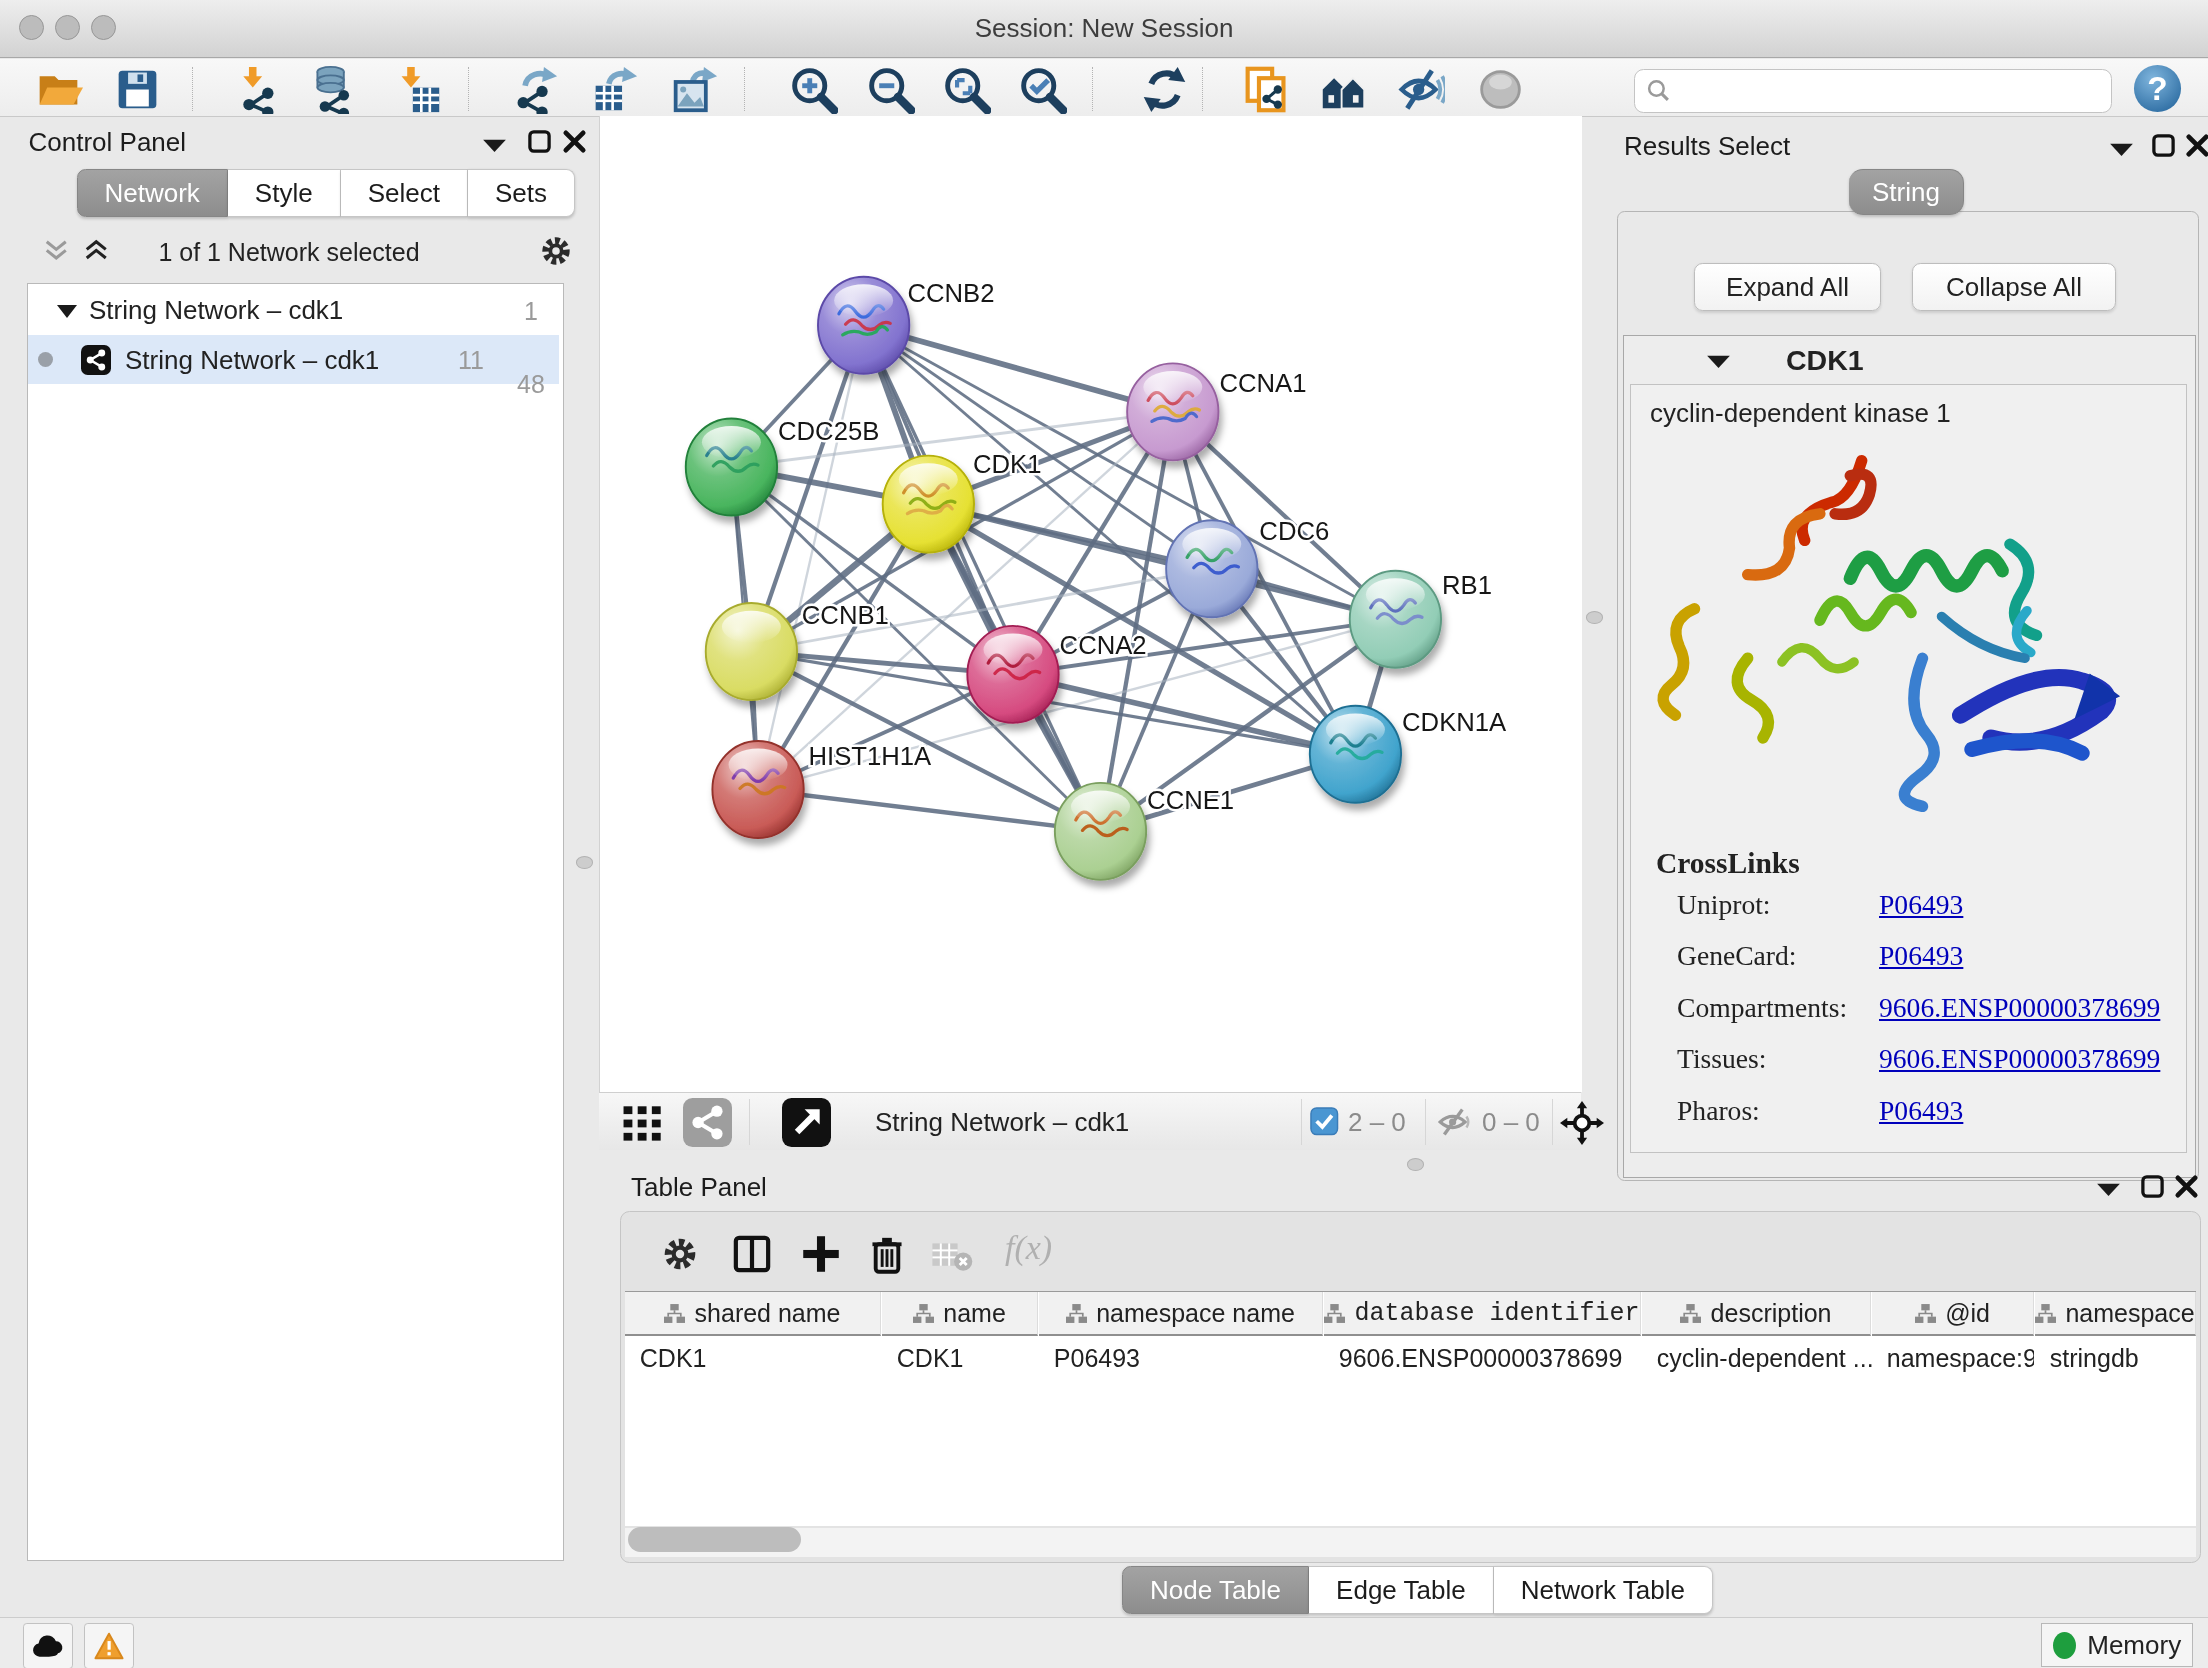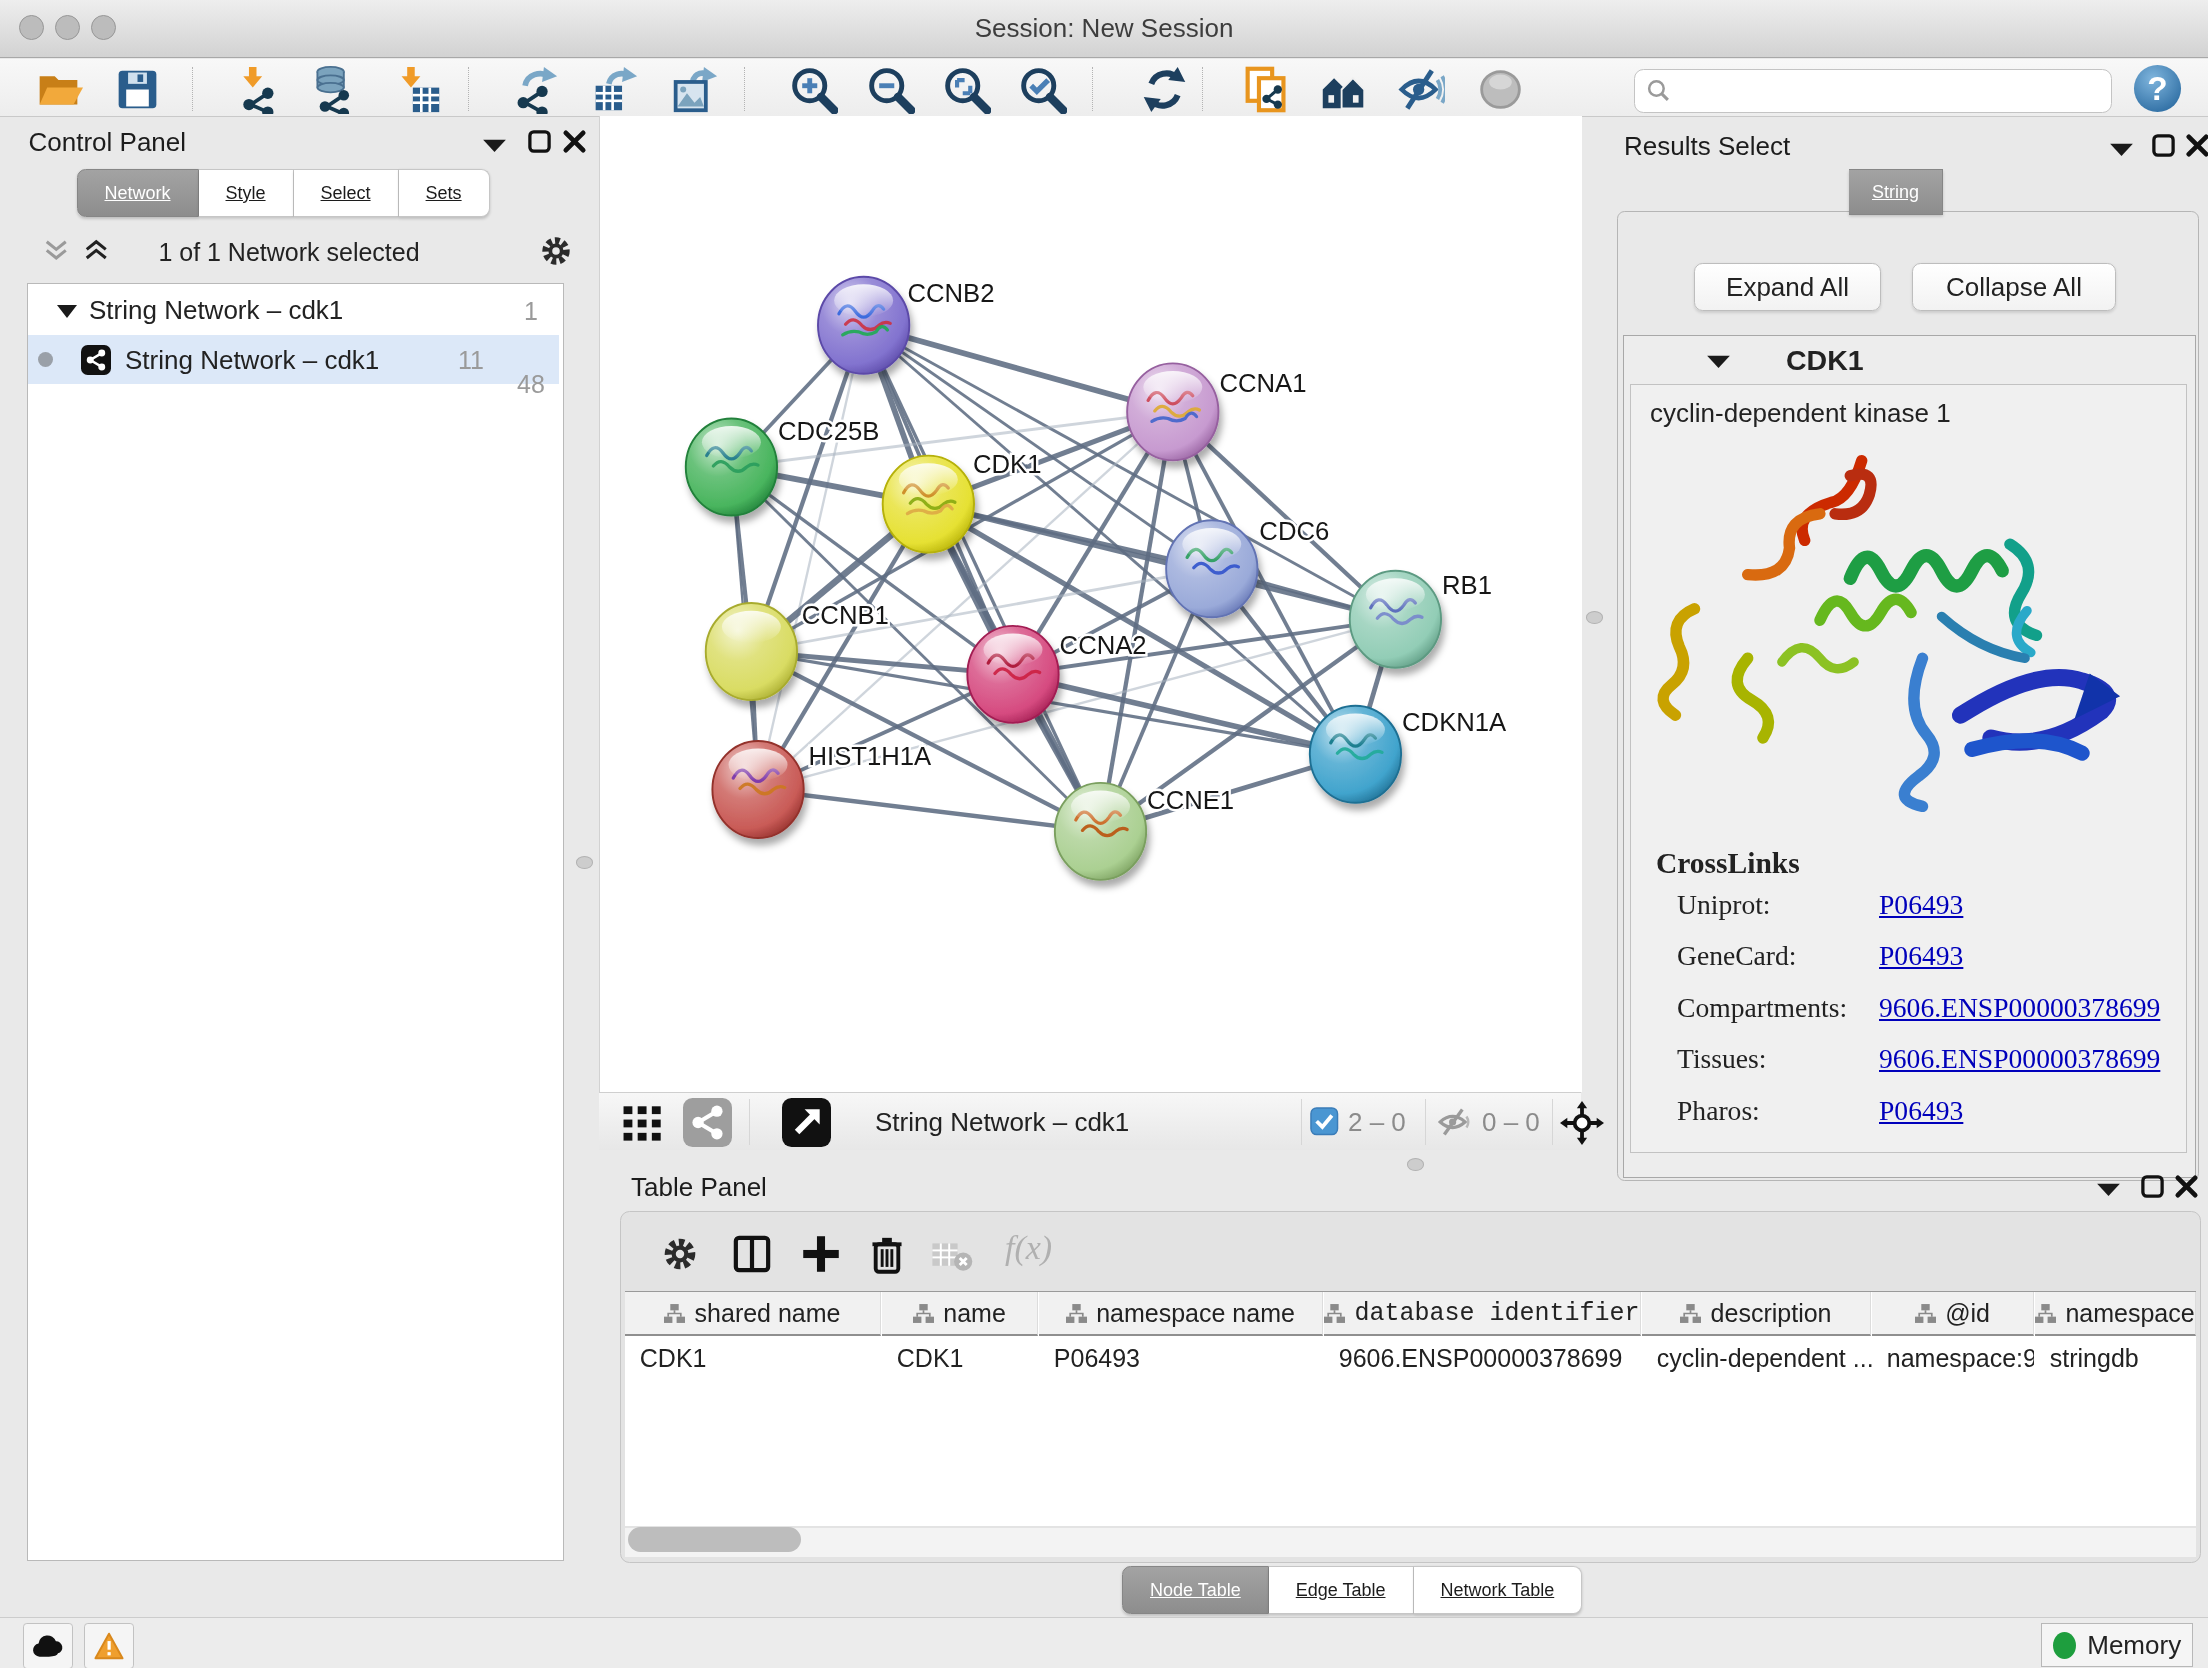--- a/index.html
+++ b/index.html
@@ -16,25 +16,25 @@
     border-bottom:1.9px solid #c9c9c9;}
   .tbi{top:5.7px;width:49px;height:49px;}
   .tbsep{top:7.6px;width:0;height:44px;border-left:1.9px dotted #b3b3b3;}
   #searchbox{left:1634px;top:9.5px;width:476px;height:42px;background:#fff;border:1.9px solid #c4c4c4;
     border-radius:9.5px;}
   #searchbox svg{position:absolute;left:9.5px;top:7.6px;}
   
   .phead{font-size:26px;color:#1c1c1c;}
   
   .tabgrp{display:flex;}
-  .tab{height:46px;line-height:46px;padding:0 27px;font-size:18px;background:#fff;
-    border:1px solid #c6c6c6;border-left:none;color:#1c1c1c;box-shadow:0 1.9px 2.9px rgba(0,0,0,.18);text-decoration:underline;}
+  .tab{height:46px;line-height:46px;padding:0 27px;font-size:26px;background:#fff;
+    border:1px solid #c6c6c6;border-left:none;color:#1c1c1c;box-shadow:0 1.9px 2.9px rgba(0,0,0,.18);}
   .tab.first{border-left:1px solid #c6c6c6;border-radius:8.6px 0 0 8.6px;}
   .tab.last{border-radius:0 8.6px 8.6px 0;}
-  .tab.only{border-radius:0;}
+  .tab.only{border-radius:14px;}
   .tab.active{background:linear-gradient(#a3a3a3,#8d8d8d);color:#fff;border-color:#868686;}
   
   #cp-list{left:27px;top:283px;width:535px;height:1276px;background:#fff;border:1.9px solid #b9b9b9;}
   .trow{position:absolute;left:0;width:531px;height:49px;font-size:26px;}
   .count{position:absolute;color:#9a9a9a;font-size:25px;}
   
   #canvas{left:599px;top:116px;width:982px;height:976px;background:#fff;border-left:1px solid #d2d2d2;}
   svg text.nlabel{font-family:"Liberation Sans",sans-serif;font-size:27px;fill:#161616;
     stroke:#ffffff;stroke-width:5px;paint-order:stroke;font-weight:500;}
   #cv-toolbar{left:599px;top:1092px;width:982px;height:57px;background:linear-gradient(#f7f7f7,#e7e7e7);

